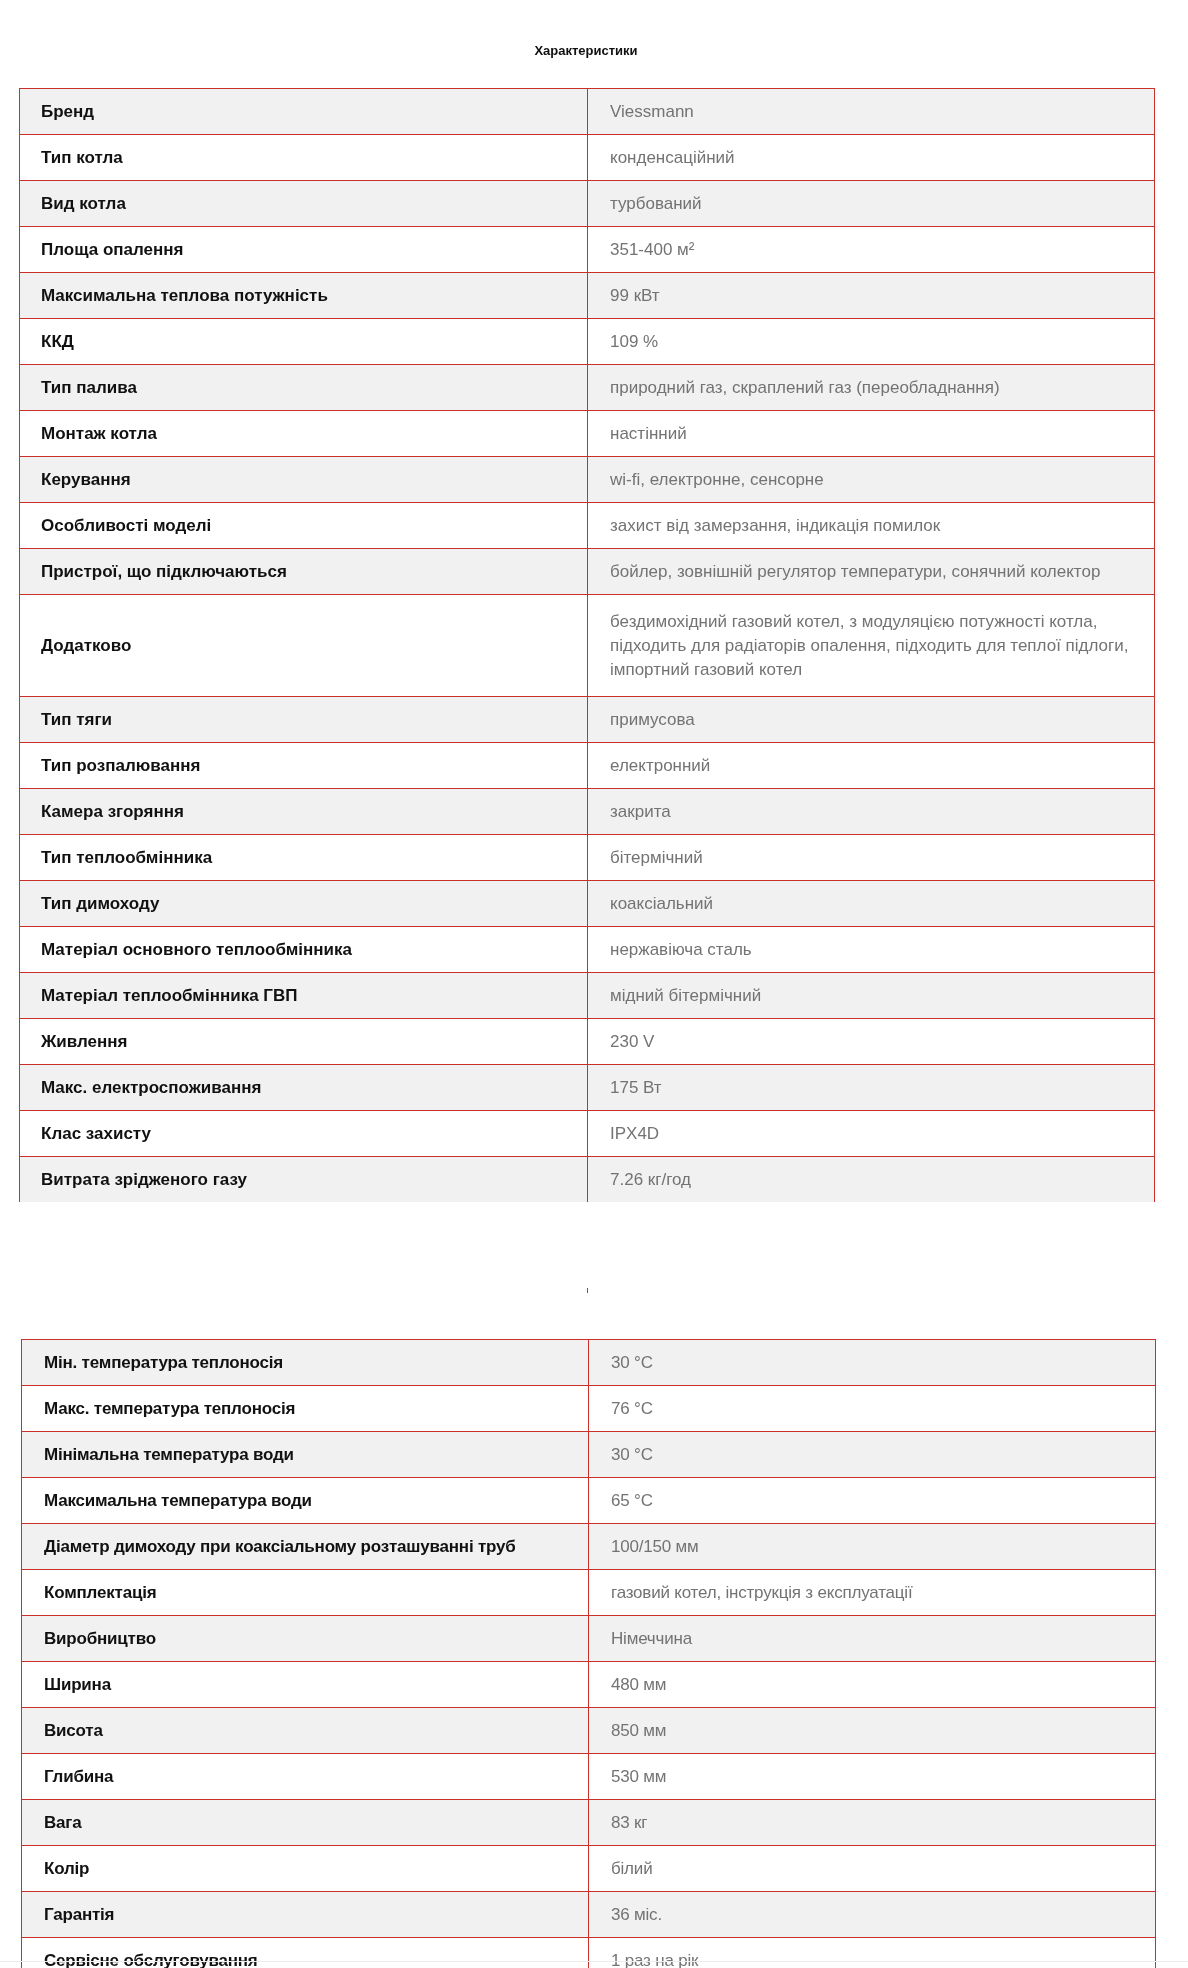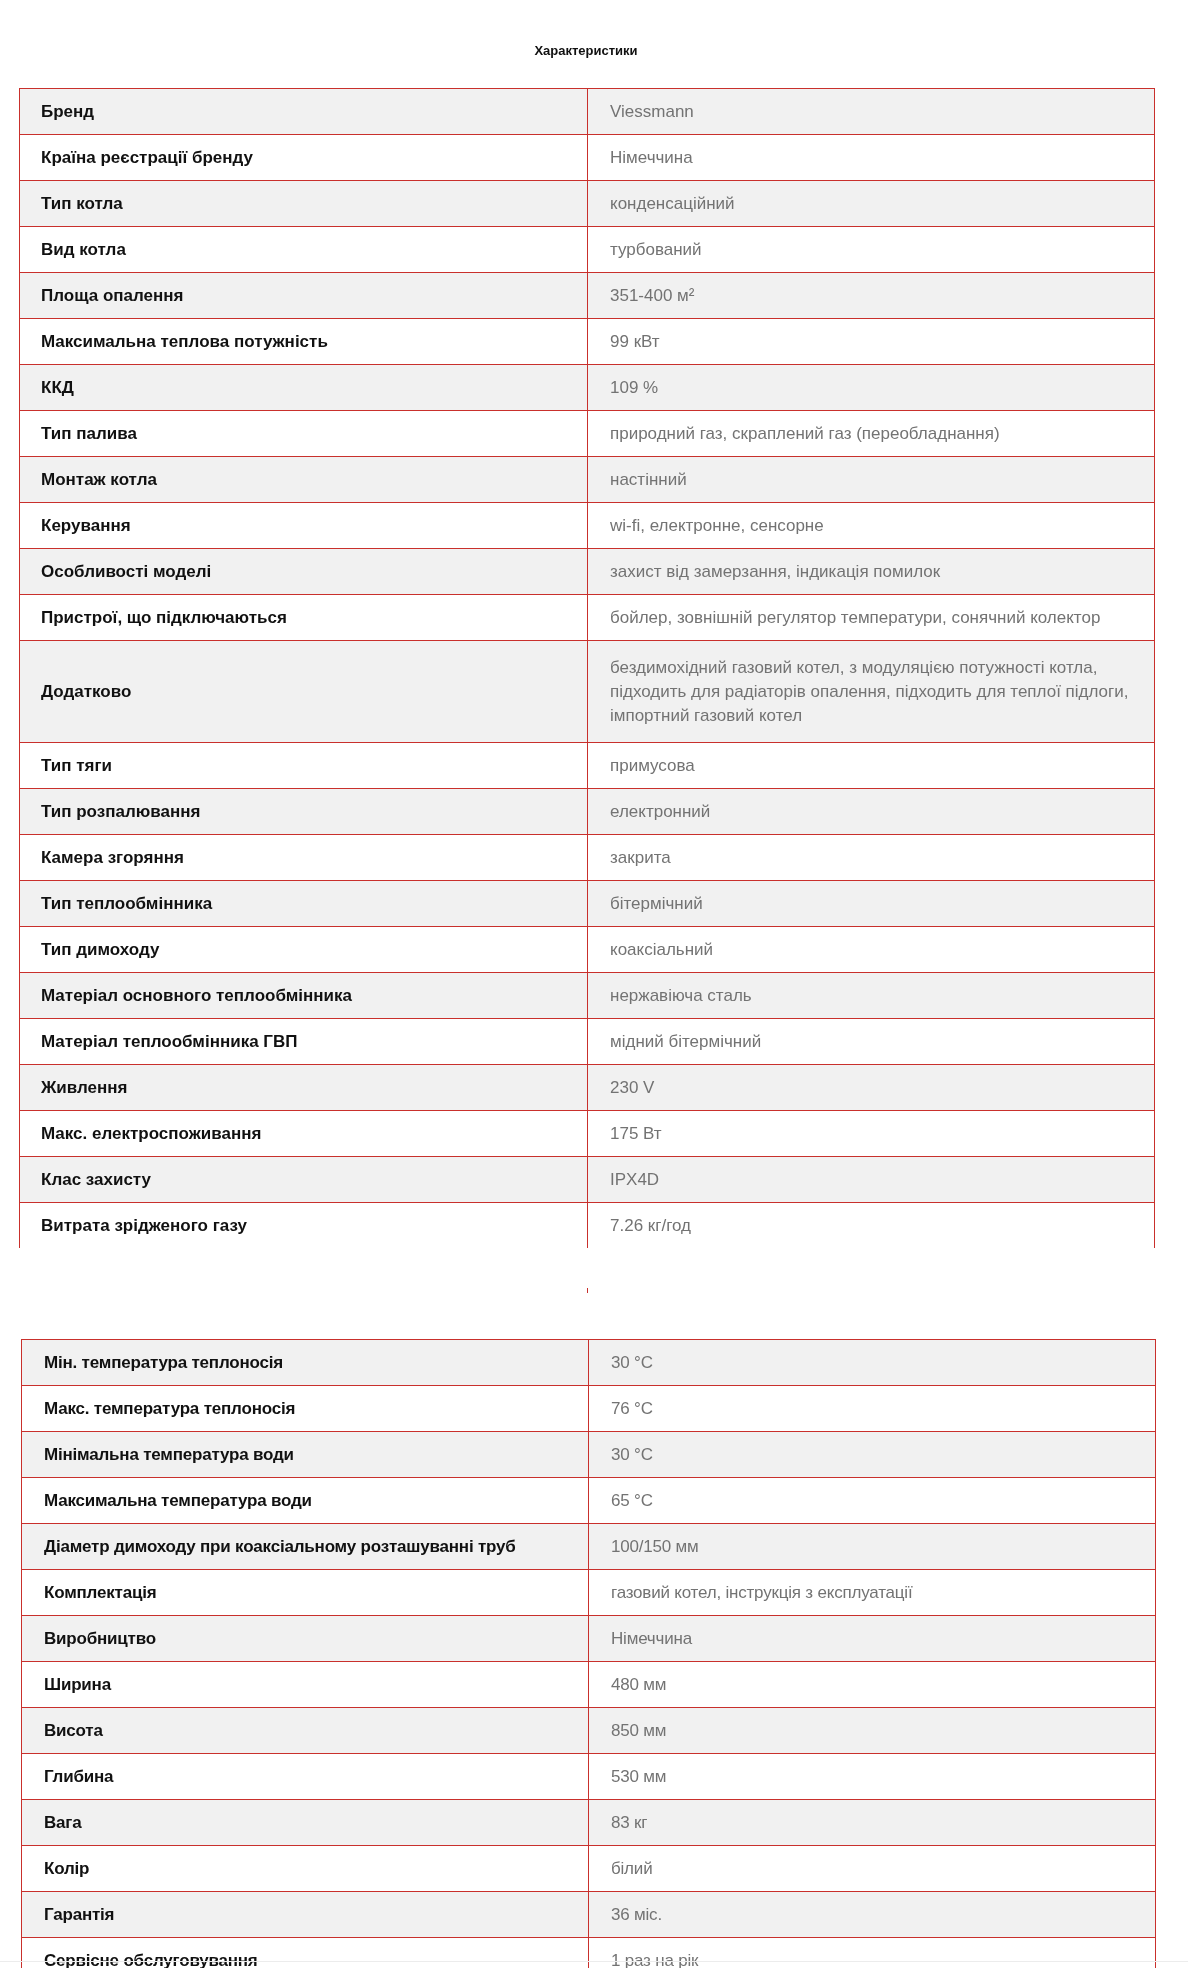--- a/index.html
+++ b/index.html
@@ -49,24 +49,20 @@
     <colgroup>
         <col class="c1">
         <col class="c2">
       </colgroup>
     <tbody id="t1body">
         <tr>
           <td class="label">Бренд</td>
           <td class="value">Viessmann</td>
         </tr>
         <tr>
-          <td class="label">Країна реєстрації бренду</td>
-          <td class="value">Німеччина</td>
-        </tr>
-        <tr>
           <td class="label">Тип котла</td>
           <td class="value">конденсаційний</td>
         </tr>
         <tr>
           <td class="label">Вид котла</td>
           <td class="value">турбований</td>
         </tr>
         <tr>
           <td class="label">Площа опалення</td>
           <td class="value">351-400 м²</td>

